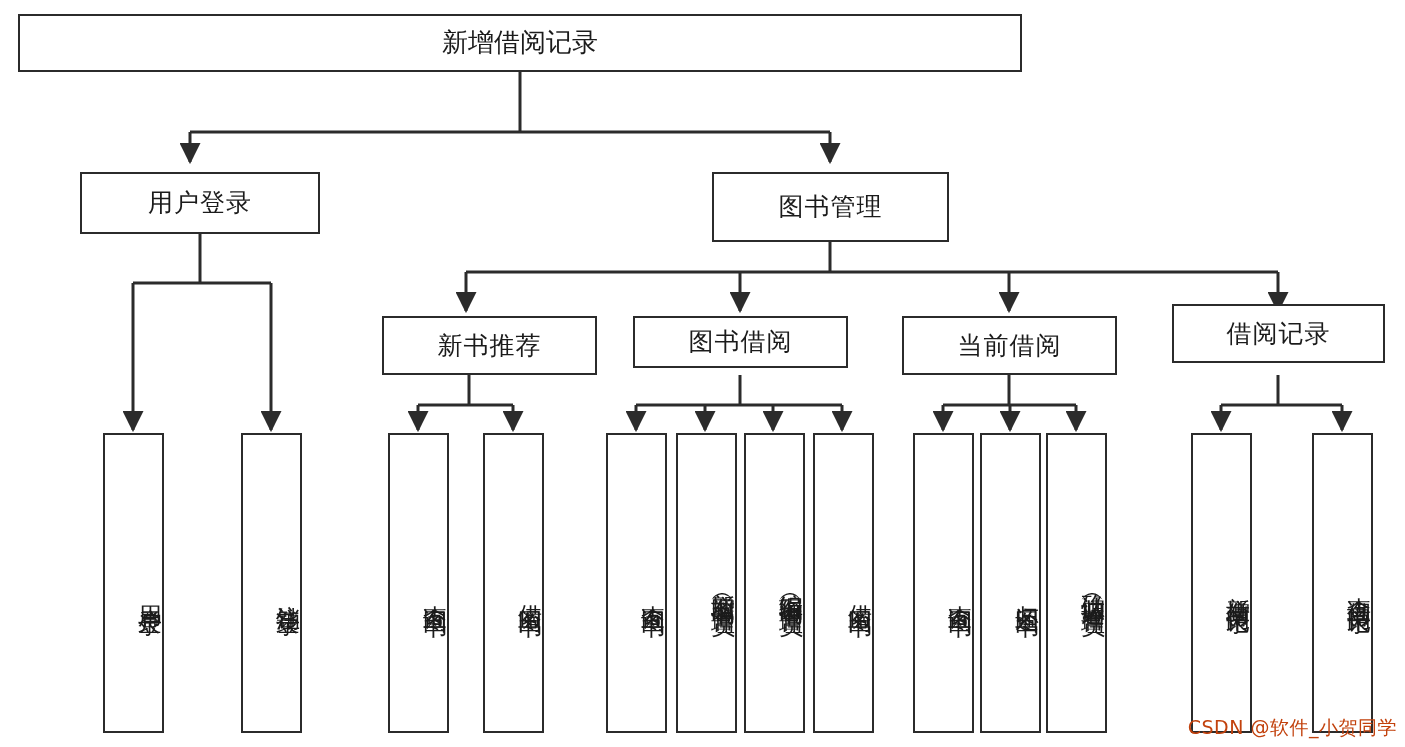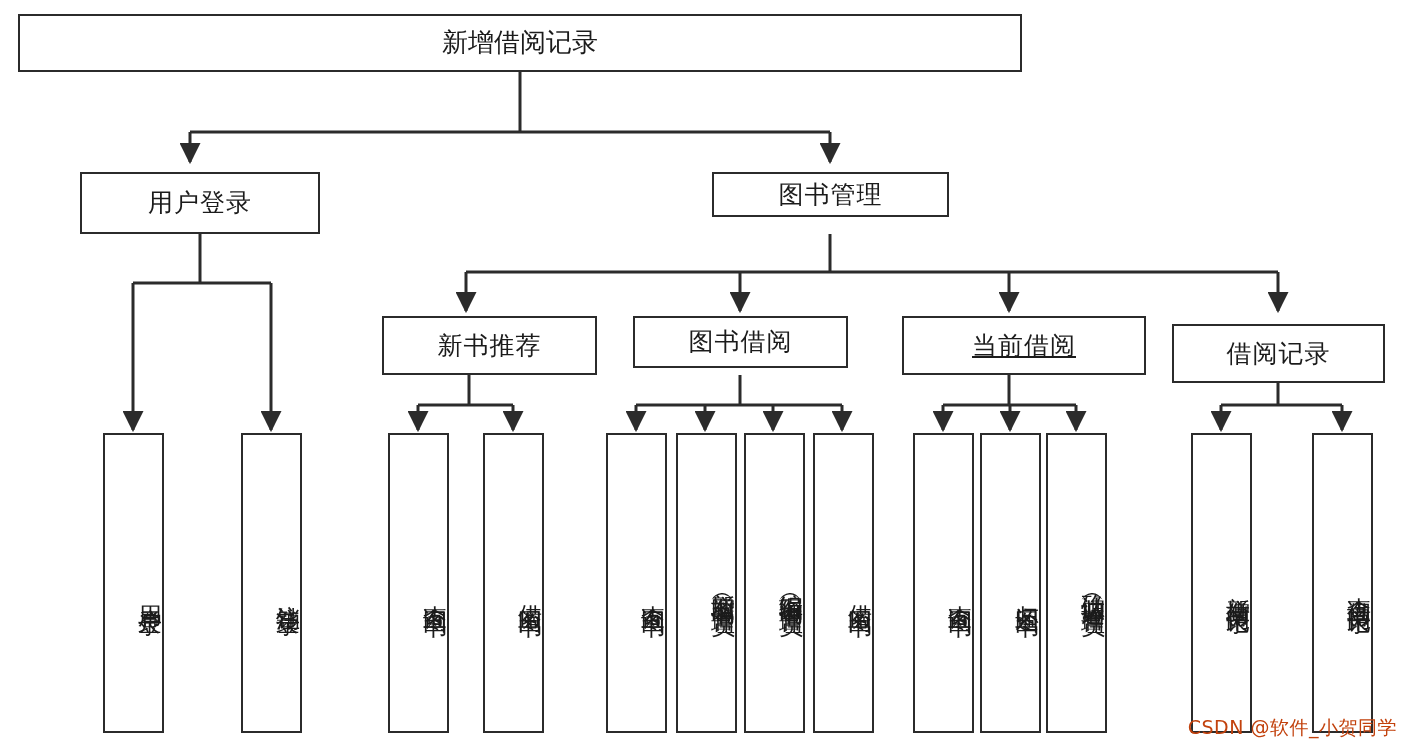--- a/index.html
+++ b/index.html
@@ -114,26 +114,26 @@
       <path d="M 1278 375 L 1278 405"></path>
       <path d="M 1221 405 L 1342 405"></path>
       <path d="M 1221 405 L 1221 430" marker-end="url(#arrow)"></path>
       <path d="M 1342 405 L 1342 430" marker-end="url(#arrow)"></path>
     </g>
   </svg>
 
   <div class="node root" style="left:18px; top:14px; width:1004px; height:58px;">新增借阅记录</div>
 
   <div class="node h" style="left:80px; top:172px; width:240px; height:62px;">用户登录</div>
-  <div class="node h" style="left:712px; top:172px; width:237px; height:45px;">图书管理</div>
+  <div class="node h" style="left:712px; top:172px; width:237px; height:70px;">图书管理</div>
 
   <div class="node h" style="left:362px; top:316px; width:215px; height:59px;margin-left:20px;">新书推荐</div>
   <div class="node h" style="left:633px; top:316px; width:215px; height:52px;">图书借阅</div>
-  <div class="node h" style="left:902px; top:316px; width:244px; height:59px;text-decoration:underline;">当前借阅</div>
-  <div class="node h" style="left:1172px; top:324px; width:213px; height:59px;">借阅记录</div>
+  <div class="node h" style="left:902px; top:316px; width:215px; height:59px;">当前借阅</div>
+  <div class="node h" style="left:1172px; top:304px; width:213px; height:59px;">借阅记录</div>
 
   <div class="node v" style="left:103px; top:433px; width:61px; height:300px;">用户登录</div>
   <div class="node v" style="left:241px; top:433px; width:61px; height:300px;">注销登录</div>
 
   <div class="node v" style="left:388px; top:433px; width:61px; height:300px;">查询图书</div>
   <div class="node v" style="left:483px; top:433px; width:61px; height:300px;">借阅图书</div>
 
   <div class="node v" style="left:606px; top:433px; width:61px; height:300px;">查询图书</div>
   <div class="node v tall" style="left:676px; top:433px; width:61px; height:300px;">新增图书（管理员）</div>
   <div class="node v tall" style="left:744px; top:433px; width:61px; height:300px;">编辑图书（管理员）</div>

